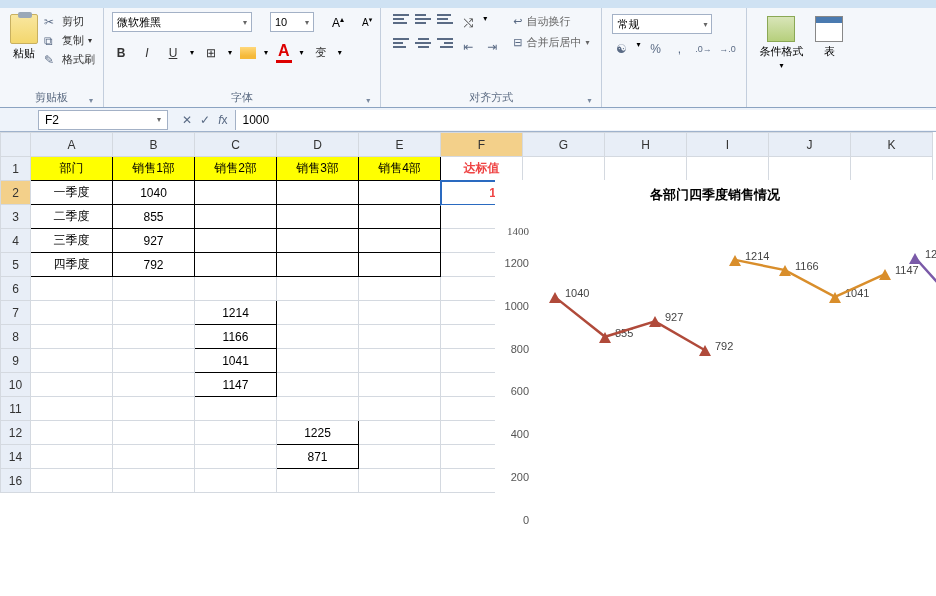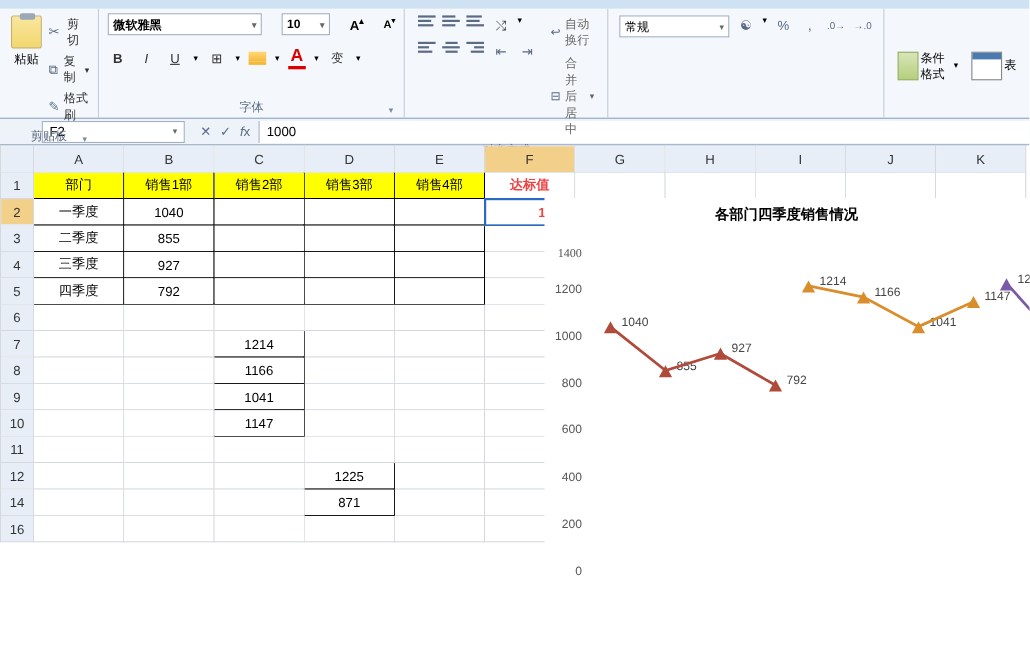--- a/index.html
+++ b/index.html
@@ -20,21 +20,21 @@
 .paste-icon::before { content:""; position:absolute; top:-3px; left:7px; width:14px; height:6px; background:#9aa8b8; border-radius:2px; }
 .paste-label { font-size: 11px; }
 .clip-right { display:flex; flex-direction:column; gap:4px; font-size:11px; padding:2px 0; }
 .clip-right div { display:flex; align-items:center; gap:4px; color:#333; cursor:pointer; }
 .mini-icon { width:14px; height:14px; display:inline-block; }
 .scissors::before { content:"✂"; font-size:12px; color:#5a6b85; }
 .copy-ic::before { content:"⧉"; font-size:12px; color:#5a6b85; }
 .brush::before { content:"✎"; font-size:12px; color:#5a6b85; }
 
 
-.font-row1 { display:flex; gap:18px; align-items:center;font-weight:bold; }
+.font-row1 { display:flex; gap:18px; align-items:center; }
 .font-row2 { display:flex; gap:8px; align-items:center; margin-top:6px; }
 .combo { background:#fff; border:1px solid #a3b1c6; font-size:11px; height:20px; display:flex; align-items:center; padding:0 4px; }
 .combo .arrow { margin-left:auto; font-size:8px; color:#666; }
 .font-name { width:140px; }
 .font-size { width:44px; }
 .aa { font-size:12px; cursor:pointer; }
 .btn-ic { width:18px; height:18px; display:flex; align-items:center; justify-content:center; font-size:12px; cursor:pointer; color:#333; }
 .border-ic::before { content:"⊞"; }
 .fill-ic { width:16px; height:12px; background:linear-gradient(#ffd87a,#f5b93a); border-bottom:3px solid #f5b93a; }
 .fontcolor { color:#d00; border-bottom:3px solid #d00; padding:0 2px; font-weight:bold; }
@@ -46,32 +46,32 @@
 .al-ic { width:16px; height:14px; display:flex; flex-direction:column; gap:2px; cursor:pointer; }
 .al-ic span { height:2px; background:#5a6b85; }
 .indent-ic::before { content:"⇥"; font-size:12px; color:#5a6b85; }
 .outdent-ic::before { content:"⇤"; font-size:12px; color:#5a6b85; }
 .align-right { display:flex; flex-direction:column; gap:6px; font-size:11px; padding:2px 4px; }
 .align-right div { display:flex; align-items:center; gap:4px; cursor:pointer; color:#666; }
 .wrap-ic::before { content:"↩"; color:#5a6b85; }
 .merge-ic::before { content:"⊟"; color:#5a6b85; }
 
 
-.num-col { display:flex; flex-direction:row; gap:6px; padding:2px; }
+.num-col { display:flex; flex-direction:column; gap:6px; padding:2px; }
 .num-combo { width:100px; }
 .num-row { display:flex; gap:6px; }
 .num-ic::before { font-size:12px; color:#5a6b85; }
 .currency::before { content:"☯"; }
 .percent::before { content:"%"; }
 .comma::before { content:","; }
 .dec-inc::before { content:".0→"; font-size:9px; }
 .dec-dec::before { content:"→.0"; font-size:9px; }
 
 
-.styles-col { display:flex; flex-direction:row; align-items:center; padding:4px; gap:2px; }
+.styles-col { display:flex; flex-direction:column; align-items:center; padding:4px; gap:2px; }
 .cf-ic { width:28px; height:26px; background:linear-gradient(#d8e5b8,#b6cf7c); border:1px solid #8aa855; }
 .styles-label { font-size:11px; }
 .table-ic { width:28px; height:26px; border:1px solid #888; background:
   linear-gradient(#fff,#fff); position:relative;}
 .table-ic::before{content:"";position:absolute;inset:0;background:
   linear-gradient(#4a7ab0,#4a7ab0) 0 0/100% 6px no-repeat;}
   
 
 .formula-bar { height:24px; border-bottom:1px solid #9fb2cc; display:flex; align-items:center; background:#eef3fa;justify-content:flex-end; }
 .name-box { width:130px; border:1px solid #a3b1c6; background:#fff; height:20px; margin:0 6px 0 38px; padding:0 6px; font-size:12px; display:flex; align-items:center; }

